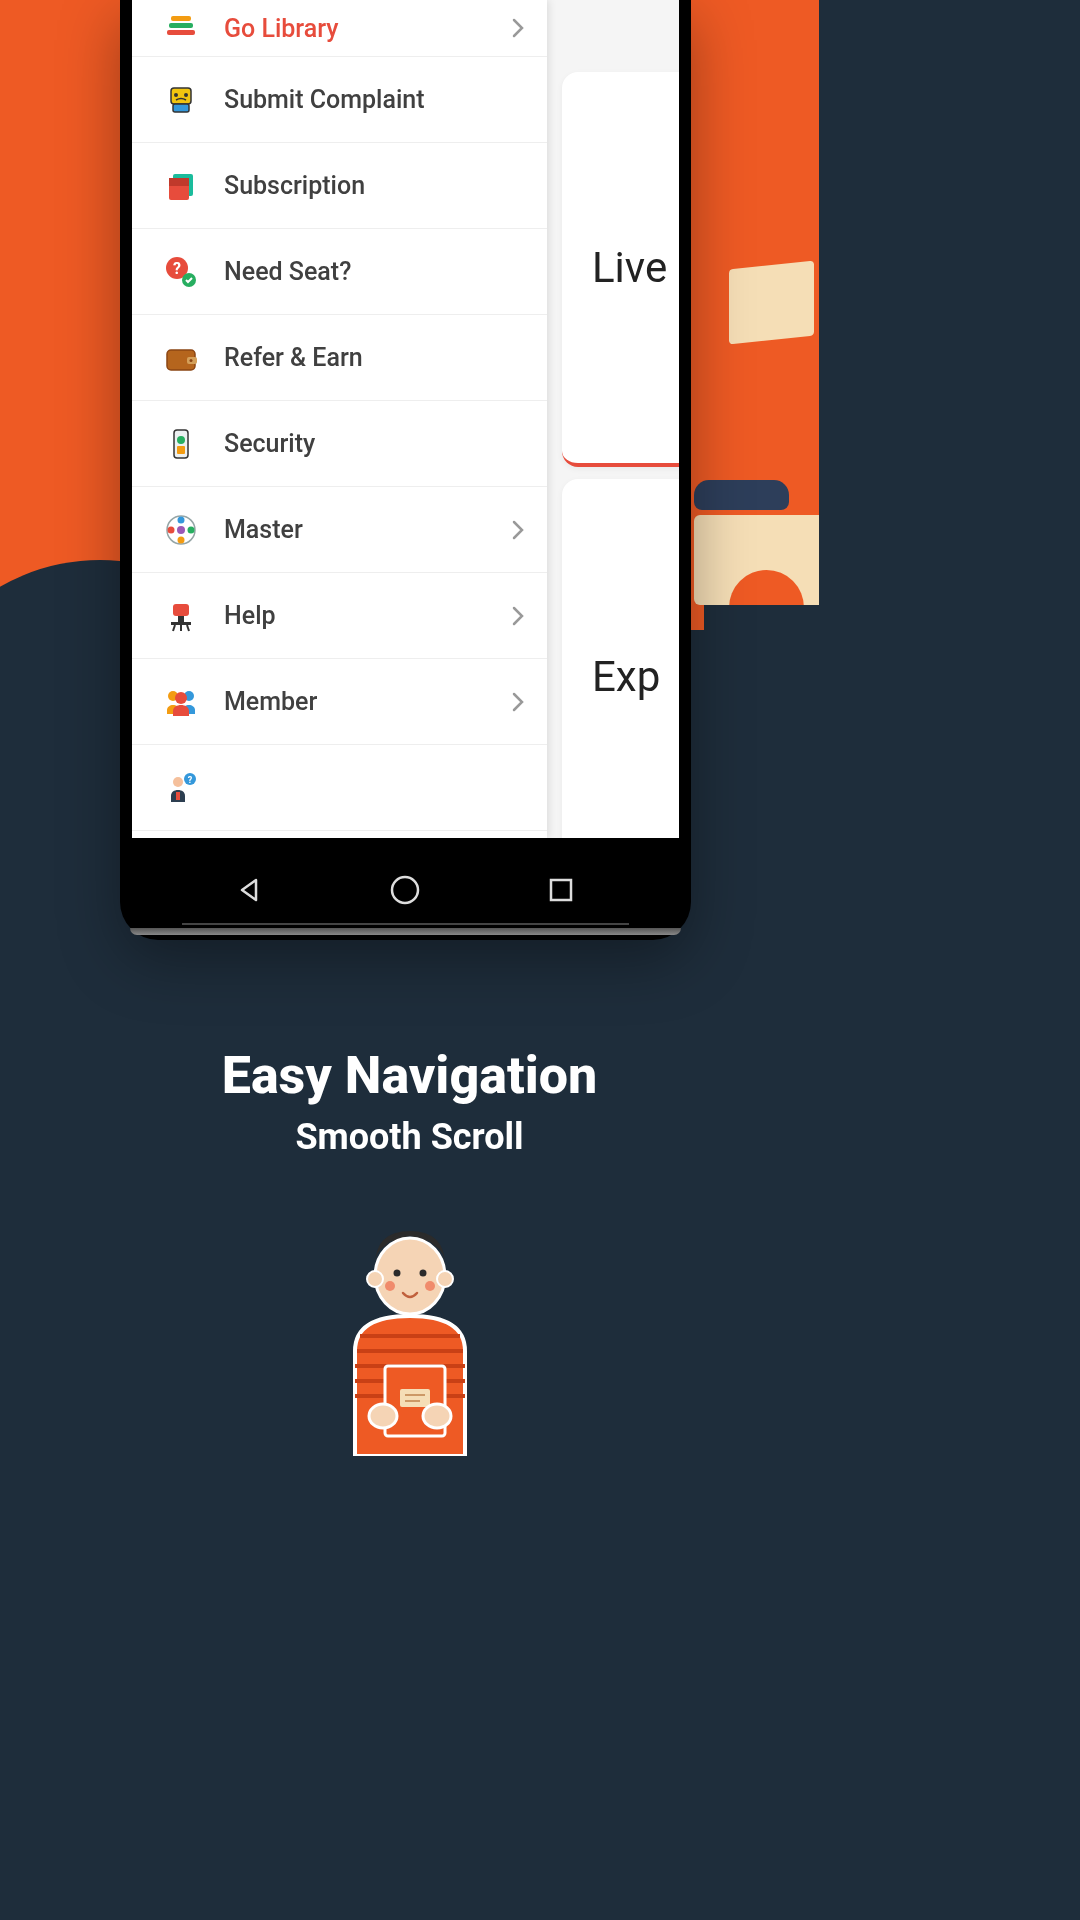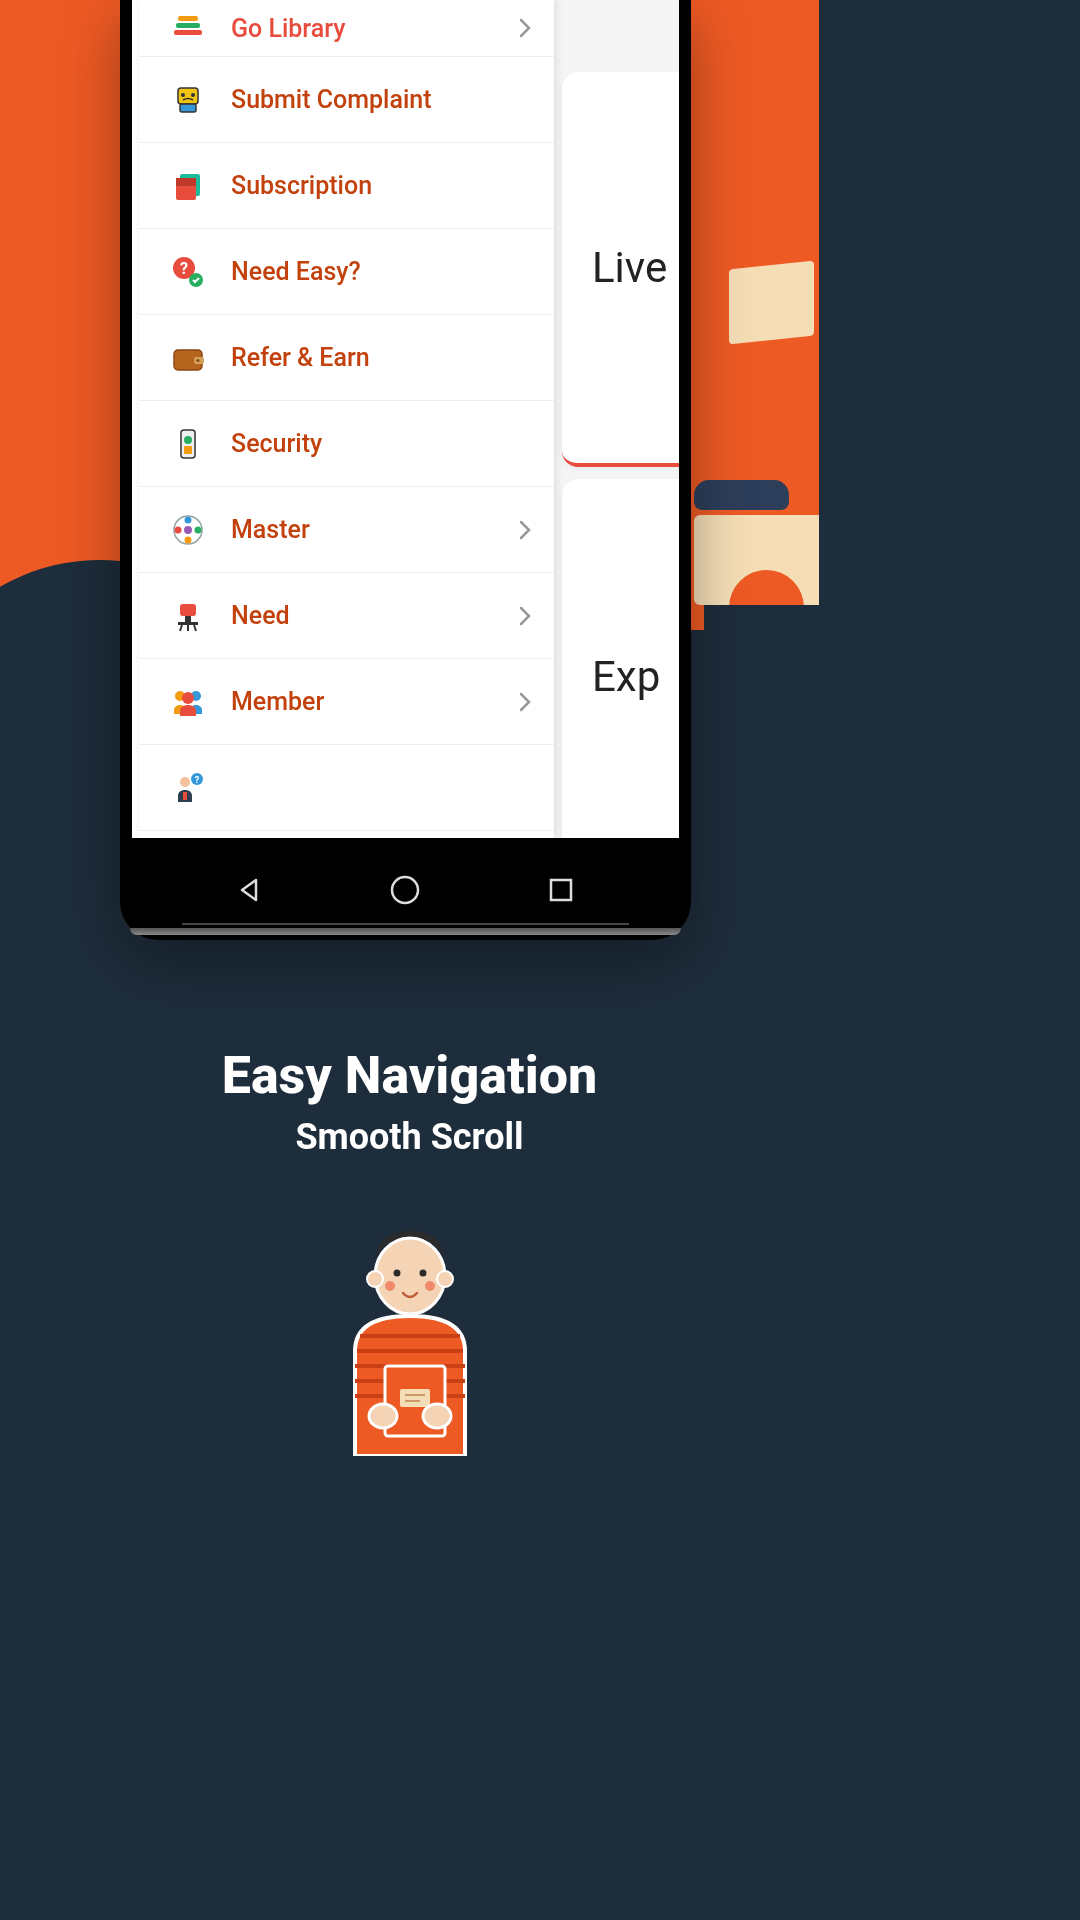--- a/index.html
+++ b/index.html
@@ -129,21 +129,21 @@
   height: 838px;
   background: #fff;
   position: relative;
   overflow: hidden;
 }
 
 
 .sidebar {
   position: absolute;
   top: 0;
-  left: 7px;
+  left: 0;
   width: 415px;
   height: 100%;
   background: #fff;
   box-shadow: 2px 0 8px rgba(0,0,0,0.1);
   z-index: 2;
 }
 .menu-item {
   display: flex;
   align-items: center;
   height: 86px;
@@ -157,21 +157,21 @@
   height: 38px;
   margin-right: 24px;
   display: flex;
   align-items: center;
   justify-content: center;
   flex-shrink: 0;
 }
 .menu-label {
   flex: 1;
   font-size: 25px;
-  color: #c2410c;
+  color: #404040;
   font-weight: 500;
 }
 .menu-label.active { color: #e74c3c; }
 .chevron {
   width: 22px;
   height: 22px;
   display: flex;
   align-items: center;
   justify-content: center;
   color: #999;
@@ -324,21 +324,21 @@
 
       <div class="menu-item">
         <div class="menu-icon">
           <svg width="36" height="36" viewBox="0 0 36 36">
               <circle cx="14" cy="14" r="11" fill="#e74c3c"></circle>
               <text x="14" y="20" text-anchor="middle" fill="#fff" font-size="16" font-weight="bold">?</text>
               <circle cx="26" cy="26" r="7" fill="#27ae60"></circle>
               <path d="M23 26l2 2 4-4" stroke="#fff" stroke-width="2" fill="none"></path>
             </svg>
         </div>
-        <span class="menu-label">Need Easy?</span>
+        <span class="menu-label">Need Seat?</span>
       </div>
 
       <div class="menu-item">
         <div class="menu-icon">
           <svg width="36" height="36" viewBox="0 0 36 36">
               <rect x="4" y="10" width="28" height="20" rx="4" fill="#b5651d"></rect>
               <rect x="4" y="10" width="28" height="20" rx="4" fill="none" stroke="#8b4513" stroke-width="1.5"></rect>
               <rect x="24" y="17" width="10" height="7" rx="2" fill="#d4a05a"></rect>
               <circle cx="28" cy="20.5" r="1.5" fill="#8b4513"></circle>
             </svg>
@@ -380,21 +380,21 @@
         <div class="menu-icon">
           <svg width="36" height="36" viewBox="0 0 36 36">
               <rect x="10" y="6" width="16" height="12" rx="3" fill="#e74c3c"></rect>
               <rect x="15" y="18" width="6" height="6" fill="#333"></rect>
               <rect x="8" y="24" width="20" height="3" fill="#333"></rect>
               <line x1="12" y1="27" x2="10" y2="33" stroke="#333" stroke-width="2"></line>
               <line x1="24" y1="27" x2="26" y2="33" stroke="#333" stroke-width="2"></line>
               <line x1="18" y1="27" x2="18" y2="33" stroke="#333" stroke-width="2"></line>
             </svg>
         </div>
-        <span class="menu-label">Need</span>
+        <span class="menu-label">Help</span>
         <div class="chevron">
           <svg width="12" height="20" viewBox="0 0 12 20">
               <path d="M2 2l8 8-8 8" stroke="#999" stroke-width="2.5" fill="none" stroke-linecap="round"></path>
             </svg>
         </div>
       </div>
 
       <div class="menu-item">
         <div class="menu-icon">
           <svg width="36" height="36" viewBox="0 0 36 36">

